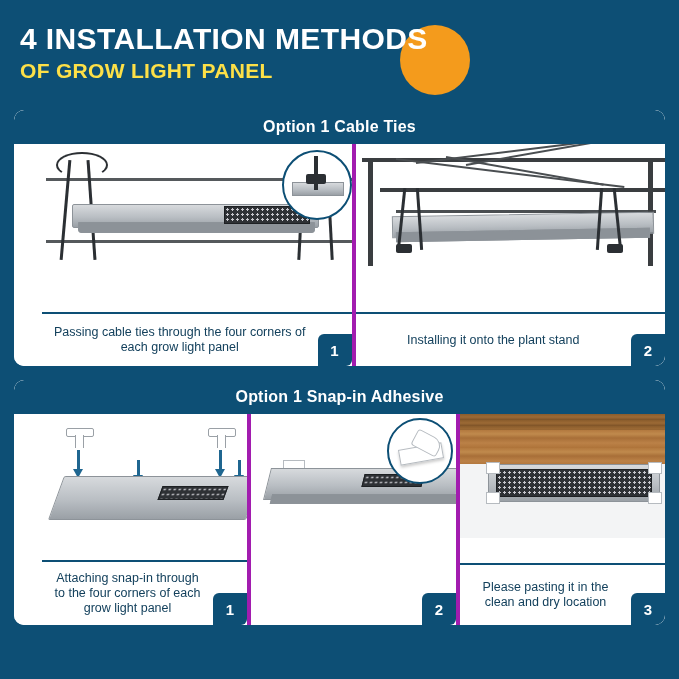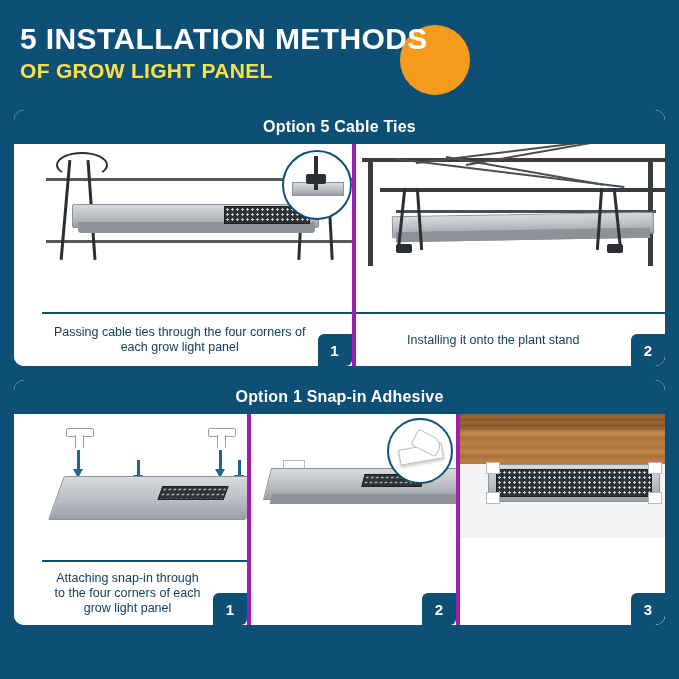--- a/index.html
+++ b/index.html
@@ -215,26 +215,26 @@
     border: 1px solid #b6bbc0;
   }
 </style>
 </head>
 <body>
 
 <div class="page">
 
   <div class="header">
     <div class="header-dot"></div>
-    <div class="title-main">5 INSTALLATION METHODS</div>
+    <div class="title-main">4 INSTALLATION METHODS</div>
     <div class="title-sub">OF GROW LIGHT PANEL</div>
   </div>
 
   <div class="option option-1">
-    <div class="option-banner">Option 5 Cable Ties</div>
+    <div class="option-banner">Option 1 Cable Ties</div>
     <div class="cards">
 
       <div class="card">
         <div class="illus">
 
           <div class="rod" style="left:4px; top:34px; width:310px; height:3px;"></div>
           <div class="rod" style="left:4px; top:96px; width:310px; height:3px;"></div>
 
           <div class="tie" style="left:22px; top:16px; width:3px; height:100px; transform:rotate(5deg);"></div>
           <div class="tie" style="left:48px; top:16px; width:3px; height:100px; transform:rotate(-4deg);"></div>
@@ -340,19 +340,20 @@
           <div class="wood" style="left:0; top:16px; width:100%; height:34px;"></div>
           <div style="position:absolute; left:0; top:50px; width:100%; height:74px; background:#f3f4f5;"></div>
 
           <div class="panel-body" style="left:28px; top:50px; width:170px; height:36px; border-radius:2px;"></div>
           <div class="grid-dots" style="left:36px; top:55px; width:154px; height:26px;"></div>
           <div style="position:absolute; left:26px; top:48px; width:12px; height:10px; background:#ffffff; border:1px solid #b6bbc0;"></div>
           <div style="position:absolute; left:188px; top:48px; width:12px; height:10px; background:#ffffff; border:1px solid #b6bbc0;"></div>
           <div style="position:absolute; left:26px; top:78px; width:12px; height:10px; background:#ffffff; border:1px solid #b6bbc0;"></div>
           <div style="position:absolute; left:188px; top:78px; width:12px; height:10px; background:#ffffff; border:1px solid #b6bbc0;"></div>
         </div>
+        <div class="caption">Please pasting it in the clean and dry location</div>
         <div class="step-badge">3</div>
       </div>
 
     </div>
   </div>
 
 </div>
 
 </body></html>

